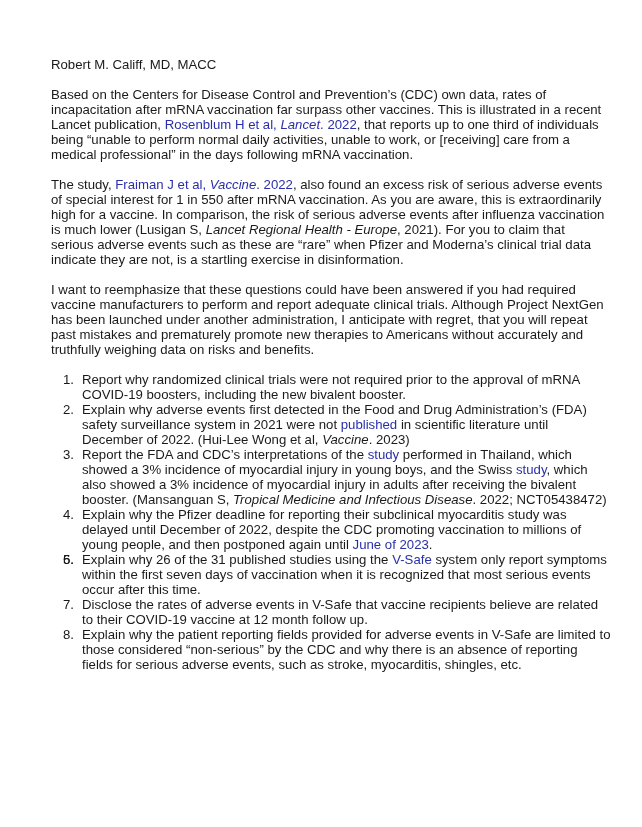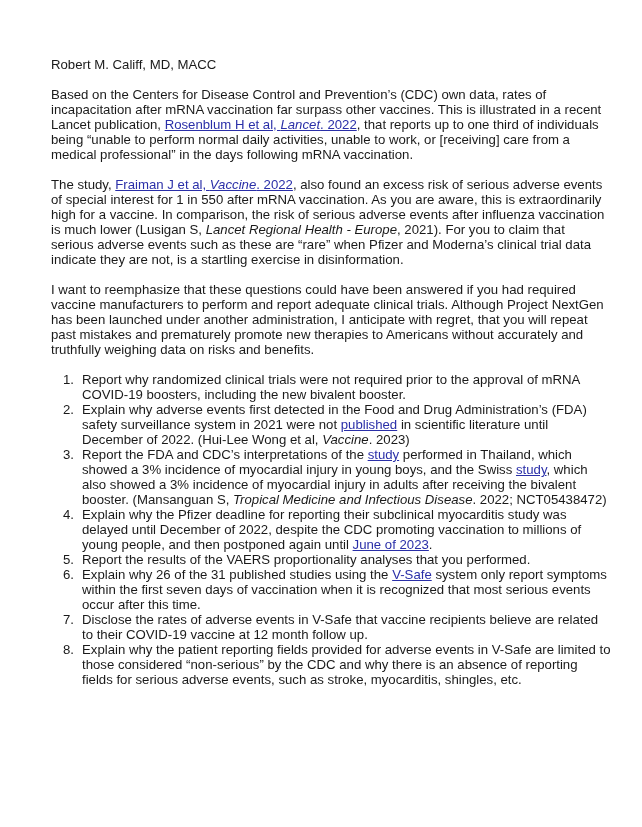--- a/index.html
+++ b/index.html
@@ -5,21 +5,21 @@
   html, body { margin: 0; padding: 0; background: #ffffff; }
   body { width: 642px; height: 827px; overflow: hidden; position: relative; }
   .page {
     position: absolute; left: 51px; top: 57px; width: 560px;
     font-family: "Liberation Sans", sans-serif; font-size: 13.2px; line-height: 15px;
     color: #1a1a1a;
   }
   .hdr div { white-space: nowrap; }
   p { margin: 0 0 15px 0; }
   .spacer { height: 15px; }
-  a { color: #2a2fa8; text-decoration: underline; }
+  a { color: #2a2fa8; }
   i { font-style: italic; }
   ol { margin: 0; padding: 0; list-style: none; }
   ol li { position: relative; padding-left: 31px; margin: 0; }
   ol li .num { position: absolute; left: 12px; top: 0; }
 </style>
 </head>
 <body>
 
 <div class="page">
   <div class="hdr">
@@ -32,18 +32,18 @@
   <p><span>The study, </span><a><span>Fraiman J et al, </span><i>Vaccine</i><span>. 2022</span></a><span>, also found an excess risk of serious adverse events of special interest for 1 in 550 after mRNA vaccination. As you are aware, this is extraordinarily high for a vaccine. In comparison, the risk of serious adverse events after influenza vaccination is much lower (Lusigan S, </span><i>Lancet Regional Health - Europe</i><span>, 2021). For you to claim that serious adverse events such as these are “rare” when Pfizer and Moderna’s clinical trial data indicate they are not, is a startling exercise in disinformation.</span></p>
 
   <p>I want to reemphasize that these questions could have been answered if you had required vaccine manufacturers to perform and report adequate clinical trials. Although Project NextGen has been launched under another administration, I anticipate with regret, that you will repeat past mistakes and prematurely promote new therapies to Americans without accurately and truthfully weighing data on risks and benefits.</p>
 
 
   <ol>
     <li><span class="num">1.</span><span>Report why randomized clinical trials were not required prior to the approval of mRNA COVID-19 boosters, including the new bivalent booster.</span></li>
     <li><span class="num">2.</span><span>Explain why adverse events first detected in the Food and Drug Administration’s (FDA) safety surveillance system in 2021 were not </span><a>published</a><span> in scientific literature until December of 2022. (Hui-Lee Wong et al, </span><i>Vaccine</i><span>. 2023)</span></li>
     <li><span class="num">3.</span><span>Report the FDA and CDC’s interpretations of the </span><a>study</a><span> performed in Thailand, which showed a 3% incidence of myocardial injury in young boys, and the Swiss </span><a>study</a><span>, which also showed a 3% incidence of myocardial injury in adults after receiving the bivalent booster. (Mansanguan S, </span><i>Tropical Medicine and Infectious Disease</i><span>. 2022; NCT05438472)</span></li>
     <li><span class="num">4.</span><span>Explain why the Pfizer deadline for reporting their subclinical myocarditis study was delayed until December of 2022, despite the CDC promoting vaccination to millions of young people, and then postponed again until </span><a>June of 2023</a><span>.</span></li>
-    <li><span class="num">5.</span><span>Report the results of the VAERS proportionality analyses that you performed.</span></li>
+    <li><span class="num">5.</span></li>
     <li><span class="num">6.</span><span>Explain why 26 of the 31 published studies using the </span><a>V-Safe</a><span> system only report symptoms within the first seven days of vaccination when it is recognized that most serious events occur after this time.</span></li>
     <li><span class="num">7.</span><span>Disclose the rates of adverse events in V-Safe that vaccine recipients believe are related to their COVID-19 vaccine at 12 month follow up.</span></li>
     <li><span class="num">8.</span><span>Explain why the patient reporting fields provided for adverse events in V-Safe are limited to those considered “non-serious” by the CDC and why there is an absence of reporting fields for serious adverse events, such as stroke, myocarditis, shingles, etc.</span></li>
   </ol>
 </div>
 
 </body></html>

